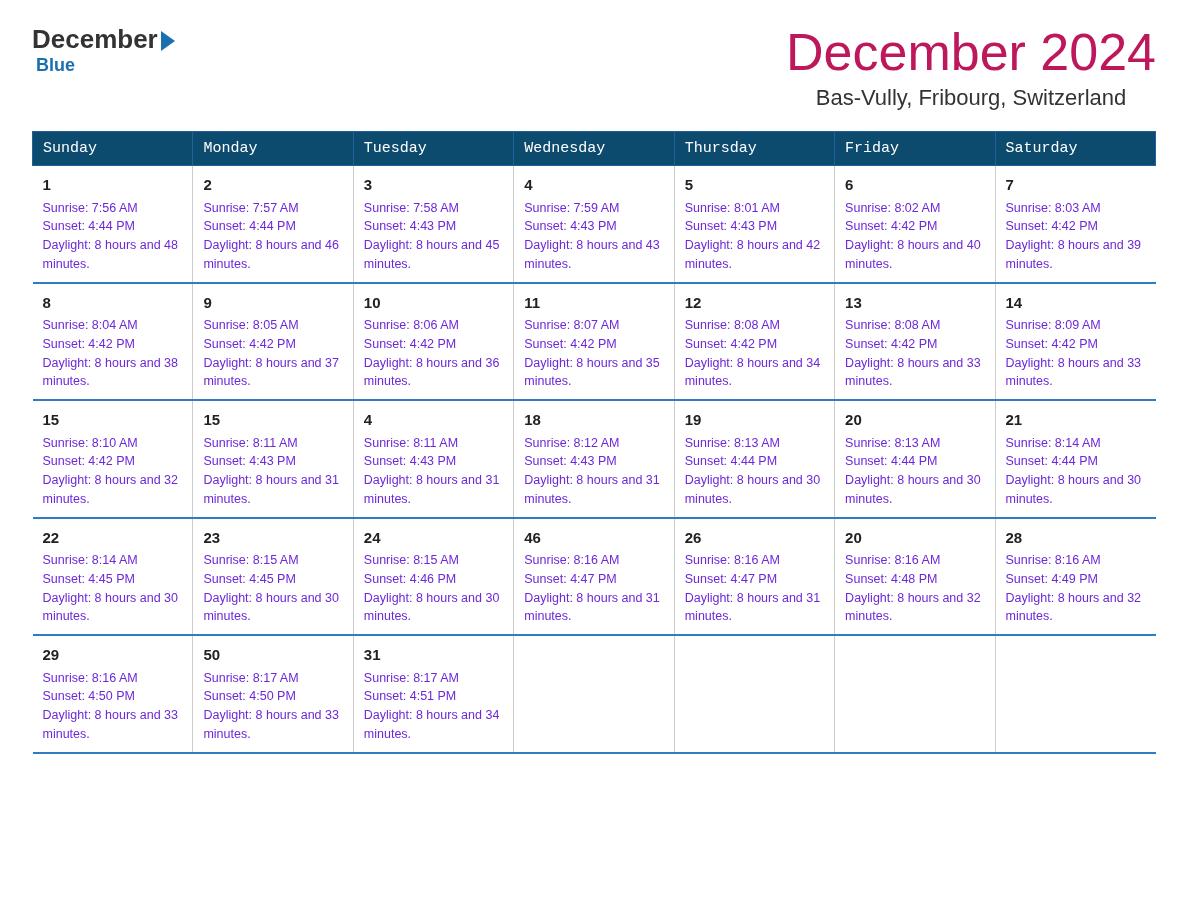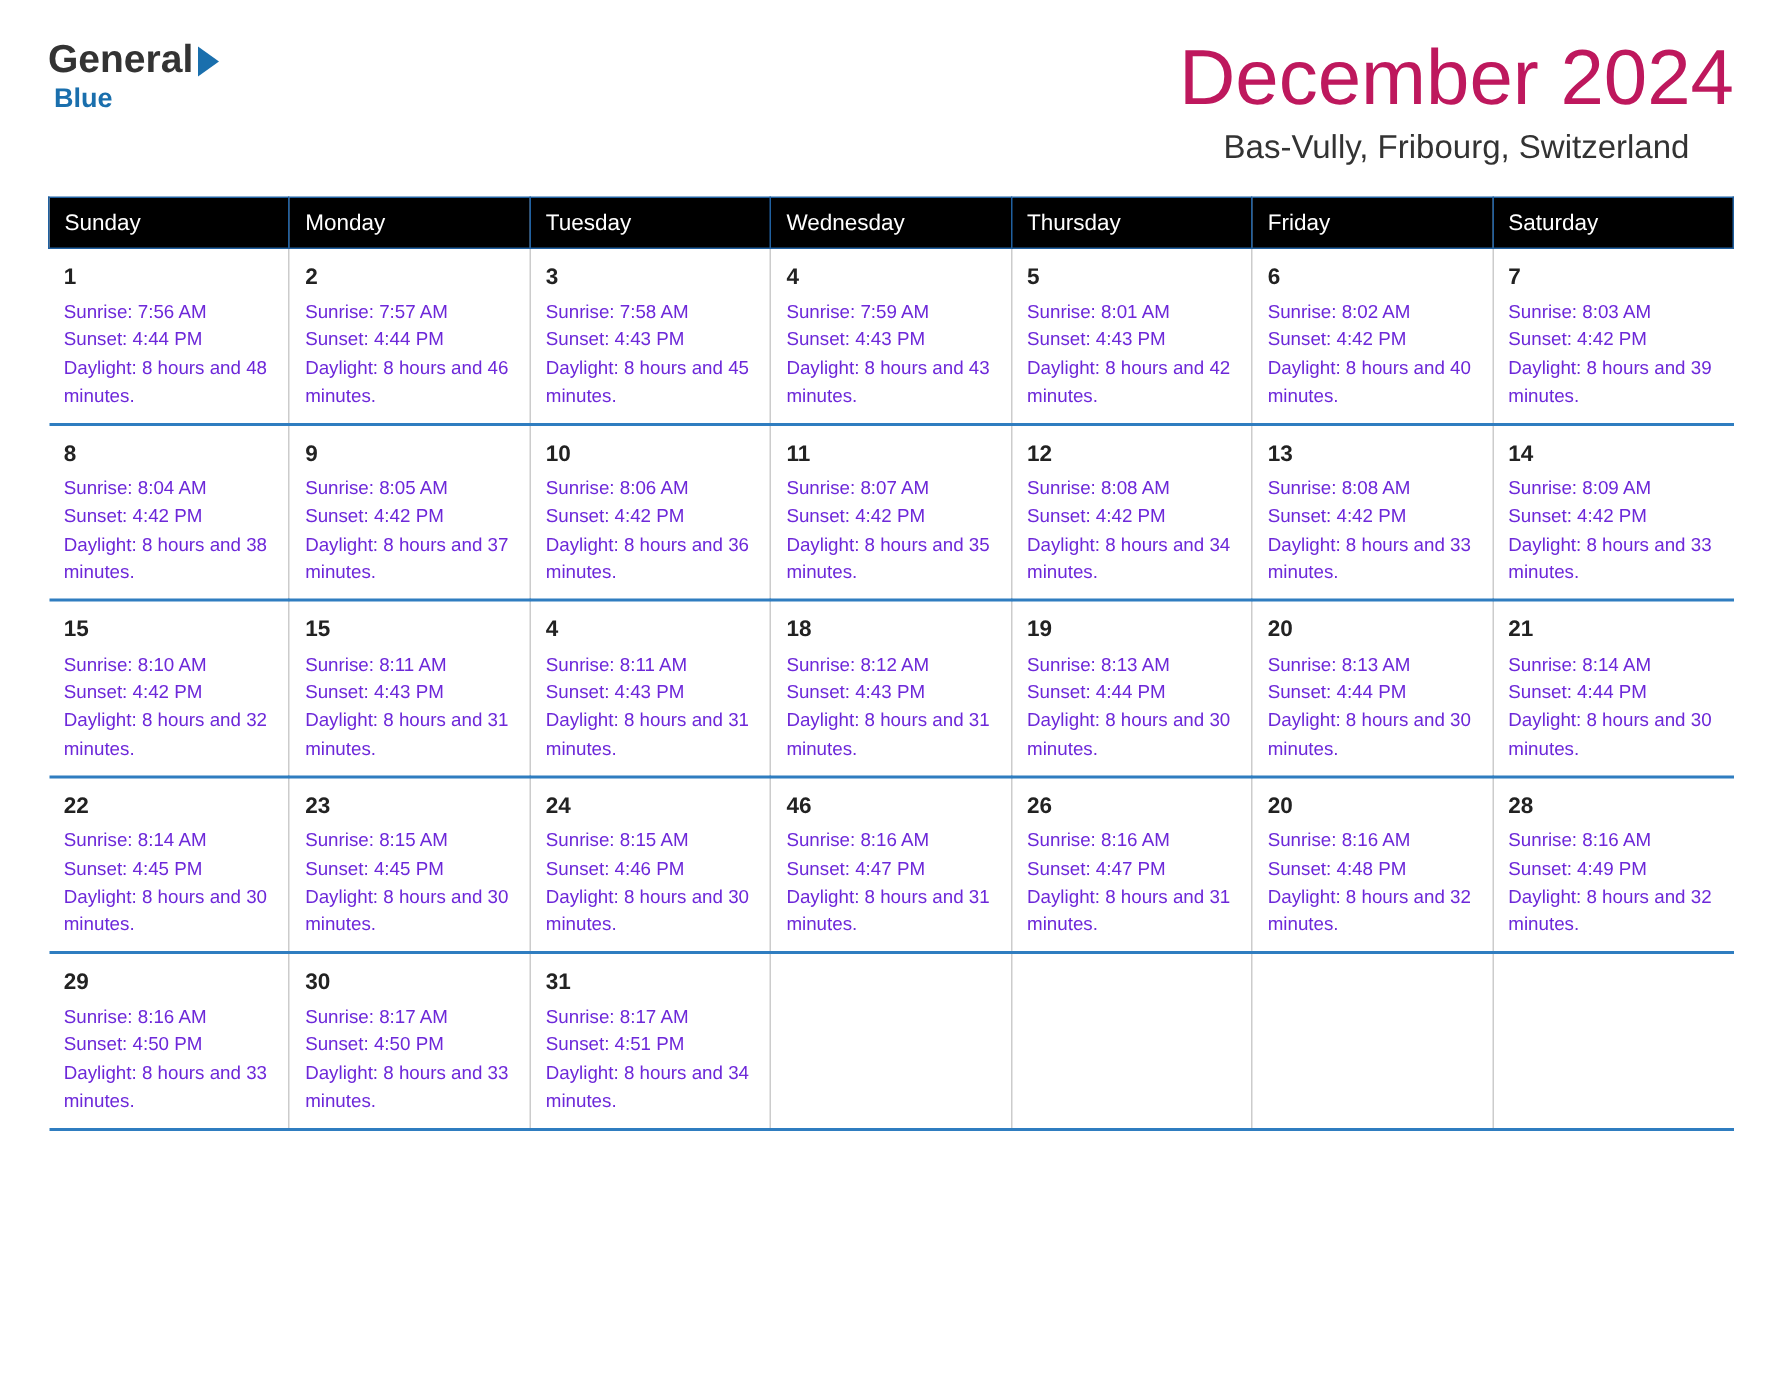--- a/index.html
+++ b/index.html
@@ -59,21 +59,22 @@
       color: #333;
       margin-top: 4px;
       text-align: center;
     }
     table {
       width: 100%;
       border-collapse: collapse;
       table-layout: fixed;
     }
     thead tr {
-      background-color: #000000;
+      background-color: #0c4a6e;
+      font-family: Liberation Mono, monospace;
     }
     thead th {
       color: white;
       font-size: 15px;
       font-weight: normal;
       padding: 8px 10px;
       text-align: left;
       border: 1px solid #2060a0;
     }
     tbody tr {
@@ -101,21 +102,21 @@
       font-size: 12.5px;
       color: #6d28d9;
     }
   </style>
 </head>
 <body>
 
 <div class="header">
   <div class="logo">
     <div class="logo-top">
-      <span class="logo-general">General</span>
+      <span class="logo-general">December</span>
       <div class="logo-arrow"></div>
     </div>
     <span class="logo-blue">Blue</span>
   </div>
   <div class="title-section">
     <div class="month-title">December 2024</div>
     <div class="location-title">Bas-Vully, Fribourg, Switzerland</div>
   </div>
 </div>
 
@@ -163,21 +164,21 @@
         <td><span class="day-number">22</span><span class="day-info">Sunrise: 8:14 AM<br>Sunset: 4:45 PM<br>Daylight: 8 hours and 30 minutes.</span></td>
         <td><span class="day-number">23</span><span class="day-info">Sunrise: 8:15 AM<br>Sunset: 4:45 PM<br>Daylight: 8 hours and 30 minutes.</span></td>
         <td><span class="day-number">24</span><span class="day-info">Sunrise: 8:15 AM<br>Sunset: 4:46 PM<br>Daylight: 8 hours and 30 minutes.</span></td>
         <td><span class="day-number">46</span><span class="day-info">Sunrise: 8:16 AM<br>Sunset: 4:47 PM<br>Daylight: 8 hours and 31 minutes.</span></td>
         <td><span class="day-number">26</span><span class="day-info">Sunrise: 8:16 AM<br>Sunset: 4:47 PM<br>Daylight: 8 hours and 31 minutes.</span></td>
         <td><span class="day-number">20</span><span class="day-info">Sunrise: 8:16 AM<br>Sunset: 4:48 PM<br>Daylight: 8 hours and 32 minutes.</span></td>
         <td><span class="day-number">28</span><span class="day-info">Sunrise: 8:16 AM<br>Sunset: 4:49 PM<br>Daylight: 8 hours and 32 minutes.</span></td>
       </tr>
       <tr>
         <td><span class="day-number">29</span><span class="day-info">Sunrise: 8:16 AM<br>Sunset: 4:50 PM<br>Daylight: 8 hours and 33 minutes.</span></td>
-        <td><span class="day-number">30</span><span class="day-info">Sunrise: 8:17 AM<br>Sunset: 4:50 PM<br>Daylight: 8 hours and 33 minutes.</span></td>
+        <td><span class="day-number">50</span><span class="day-info">Sunrise: 8:17 AM<br>Sunset: 4:50 PM<br>Daylight: 8 hours and 33 minutes.</span></td>
         <td><span class="day-number">31</span><span class="day-info">Sunrise: 8:17 AM<br>Sunset: 4:51 PM<br>Daylight: 8 hours and 34 minutes.</span></td>
         <td></td>
         <td></td>
         <td></td>
         <td></td>
       </tr>
     </tbody>
 </table>
 
 </body></html>

